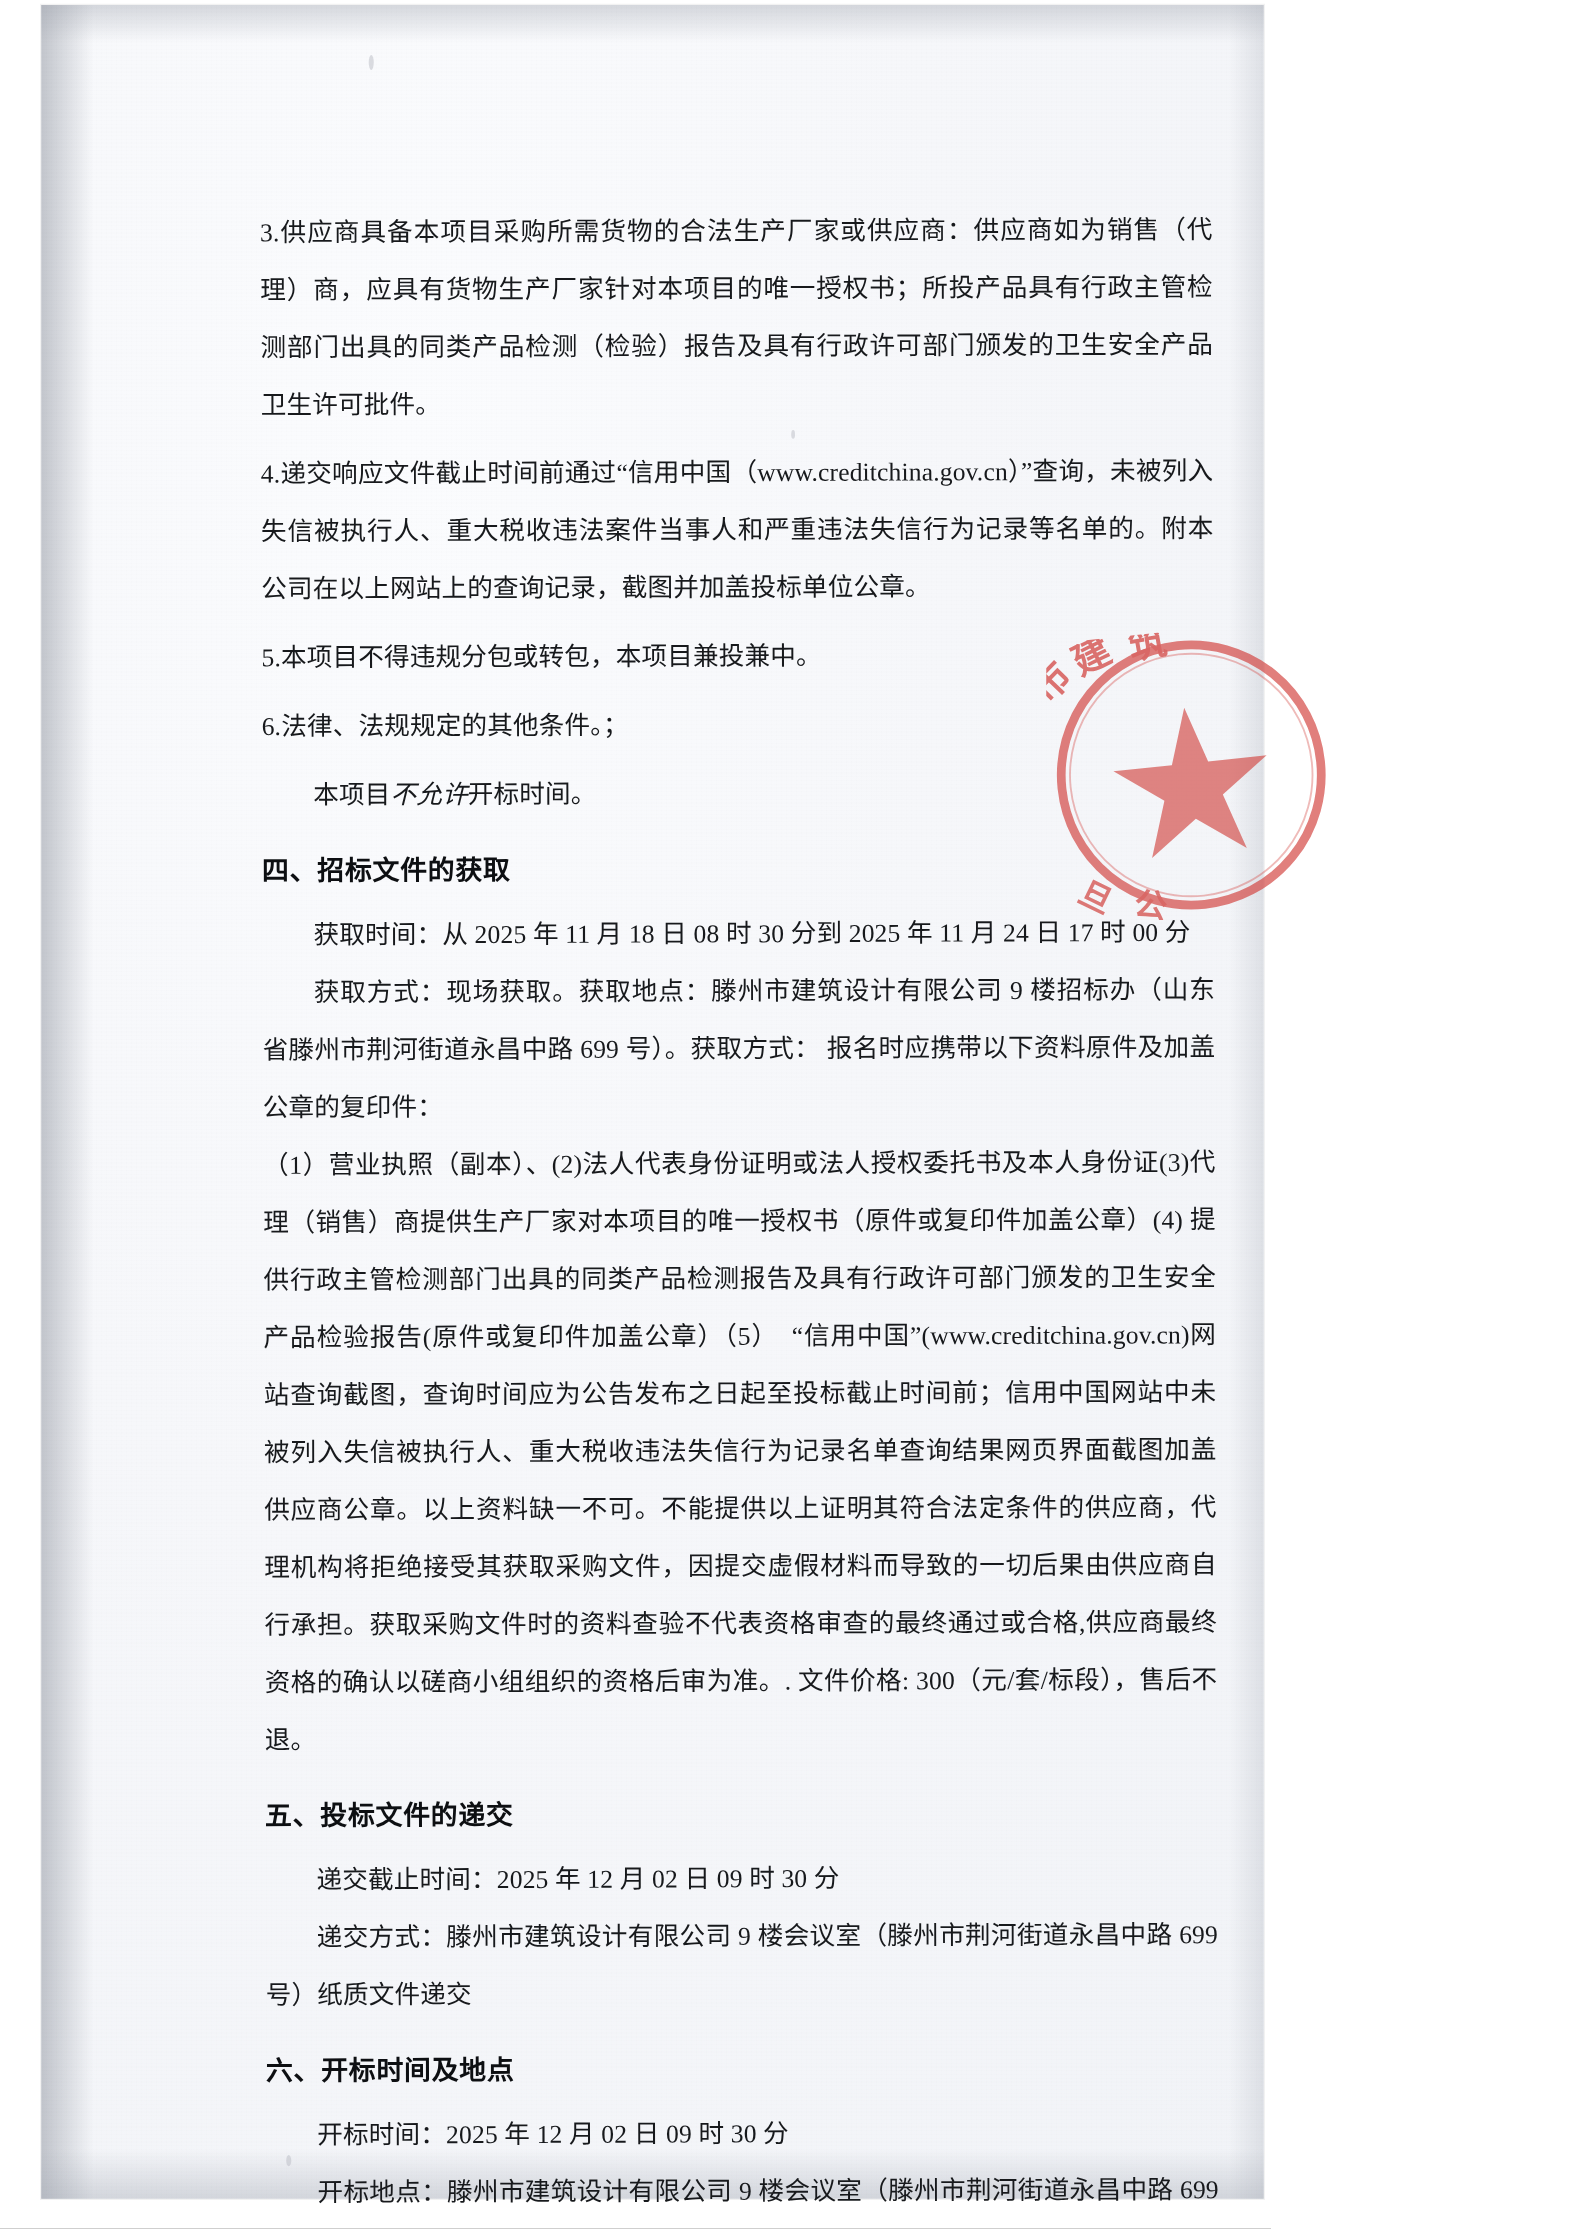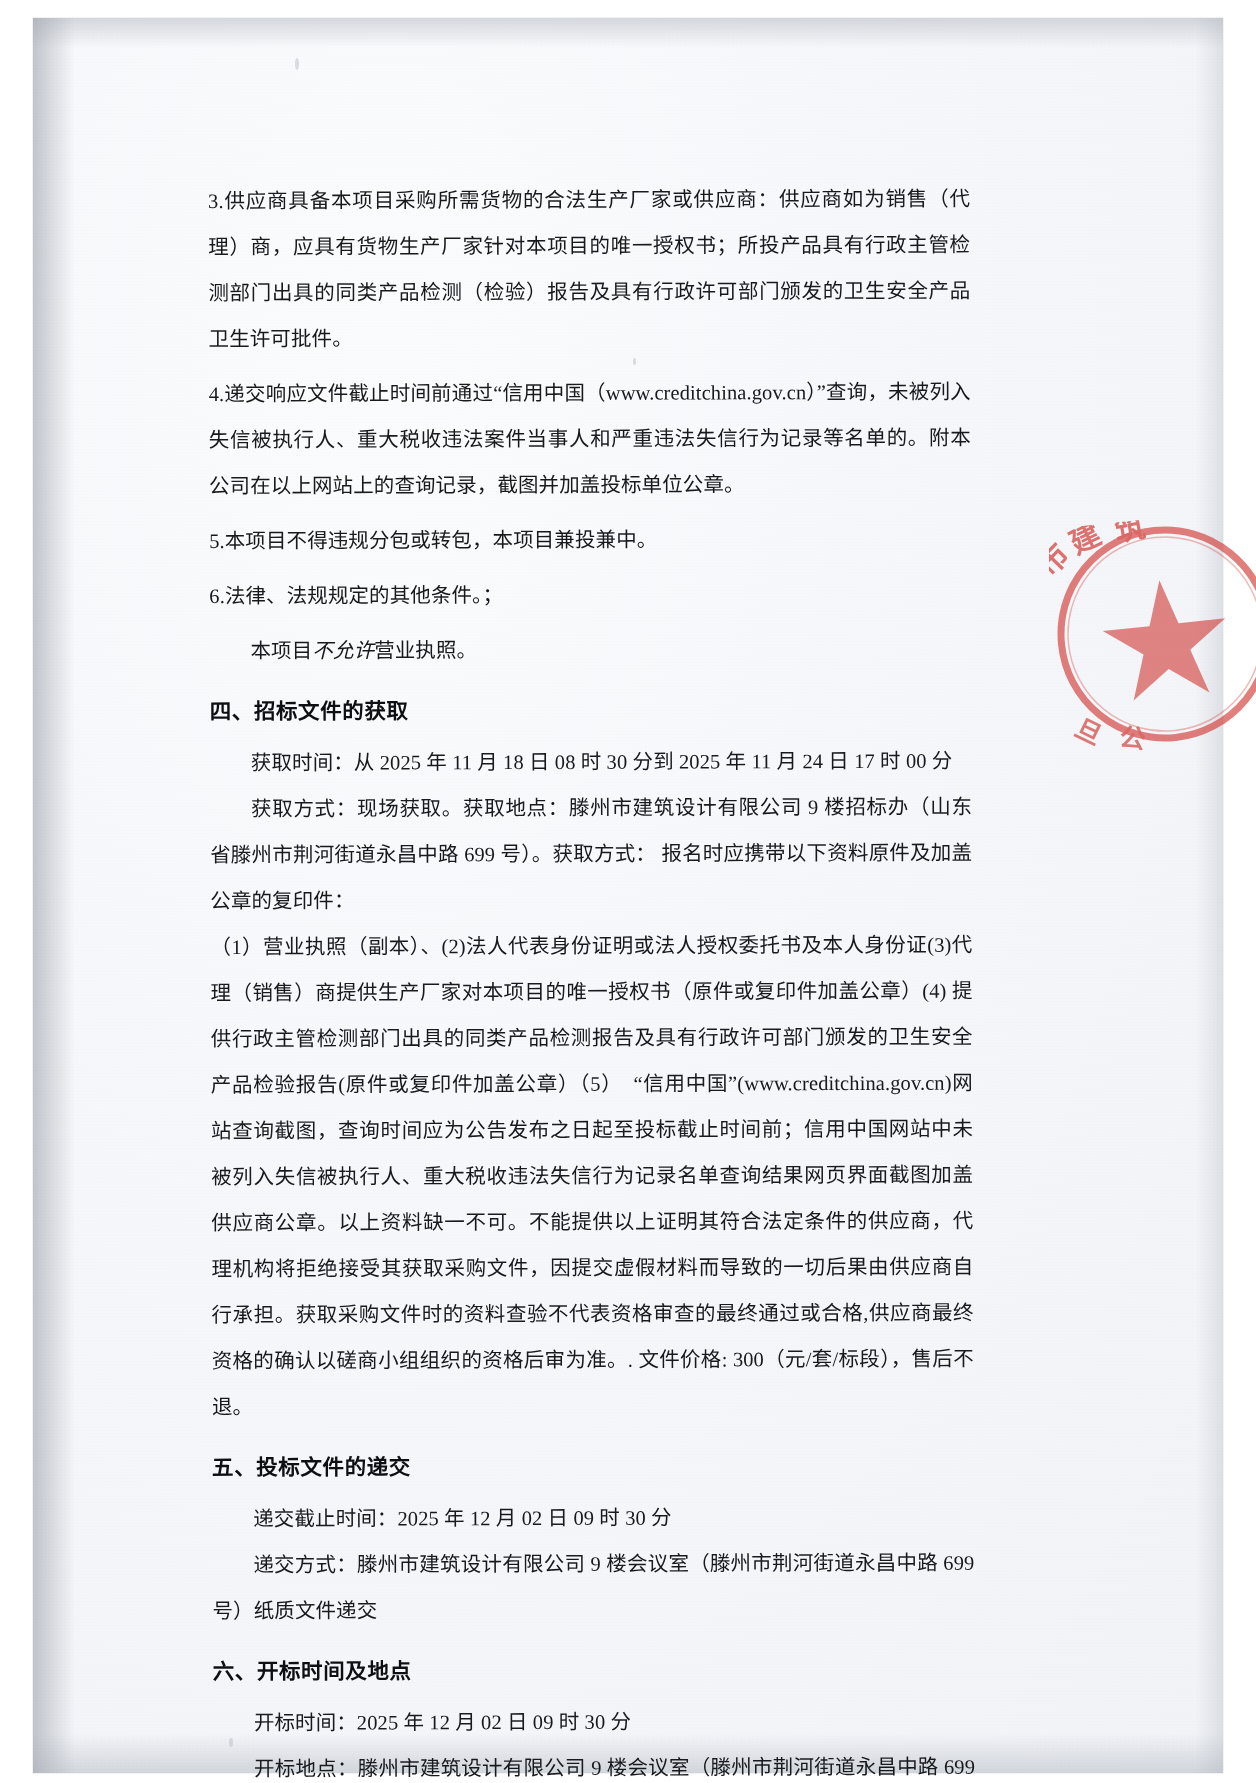--- a/index.html
+++ b/index.html
@@ -19,22 +19,22 @@
     height: 1783px;
     margin: 0 auto;
     overflow: hidden;
     background: #ffffff;
   }
 
   
   .paper {
     position: absolute;
     left: 33px;
-    top: 18px;
-    width: 1190px;
+    top: 4px;
+    width: 978px;
     height: 1755px;
     background:
       radial-gradient(ellipse at 30% 20%, #fbfcfe 0%, #f6f7fa 45%, #f1f3f7 100%);
     box-shadow: 0 0 0 1px rgba(0,0,0,0.05);
   }
   
   .grain {
     position: absolute;
     inset: 0;
     pointer-events: none;
@@ -141,21 +141,21 @@
     <div class="doc-body">
 
       <p class="para">3.供应商具备本项目采购所需货物的合法生产厂家或供应商：供应商如为销售（代理）商，应具有货物生产厂家针对本项目的唯一授权书；所投产品具有行政主管检测部门出具的同类产品检测（检验）报告及具有行政许可部门颁发的卫生安全产品卫生许可批件。</p>
 
       <p class="para gap">4.递交响应文件截止时间前通过“信用中国（www.creditchina.gov.cn）”查询，未被列入失信被执行人、重大税收违法案件当事人和严重违法失信行为记录等名单的。附本公司在以上网站上的查询记录，截图并加盖投标单位公章。</p>
 
       <p class="para gap">5.本项目不得违规分包或转包，本项目兼投兼中。</p>
 
       <p class="para gap">6.法律、法规规定的其他条件。；</p>
 
-      <p class="para indent gap"><span>本项目</span><span class="it">不允许</span><span>营业执照。</span></p>
+      <p class="para indent gap"><span>本项目</span><span class="it">不允许</span><span>开标时间。</span></p>
 
       <h2 class="section">四、招标文件的获取</h2>
 
       <p class="para indent">获取时间：从 2025 年 11 月 18 日  08 时 30 分到 2025 年 11 月 24 日  17 时 00 分</p>
 
       <p class="para indent">获取方式：现场获取。获取地点：滕州市建筑设计有限公司 9 楼招标办（山东省滕州市荆河街道永昌中路 699 号）。获取方式： 报名时应携带以下资料原件及加盖公章的复印件：</p>
 
       <p class="para">（1）营业执照（副本）、(2)法人代表身份证明或法人授权委托书及本人身份证(3)代理（销售）商提供生产厂家对本项目的唯一授权书（原件或复印件加盖公章）(4) 提供行政主管检测部门出具的同类产品检测报告及具有行政许可部门颁发的卫生安全产品检验报告(原件或复印件加盖公章）（5）　“信用中国”(www.creditchina.gov.cn)网站查询截图，查询时间应为公告发布之日起至投标截止时间前；信用中国网站中未被列入失信被执行人、重大税收违法失信行为记录名单查询结果网页界面截图加盖供应商公章。以上资料缺一不可。不能提供以上证明其符合法定条件的供应商，代理机构将拒绝接受其获取采购文件，因提交虚假材料而导致的一切后果由供应商自行承担。获取采购文件时的资料查验不代表资格审查的最终通过或合格,供应商最终资格的确认以磋商小组组织的资格后审为准。. 文件价格: 300（元/套/标段），售后不退。</p>
 
       <h2 class="section">五、投标文件的递交</h2>

